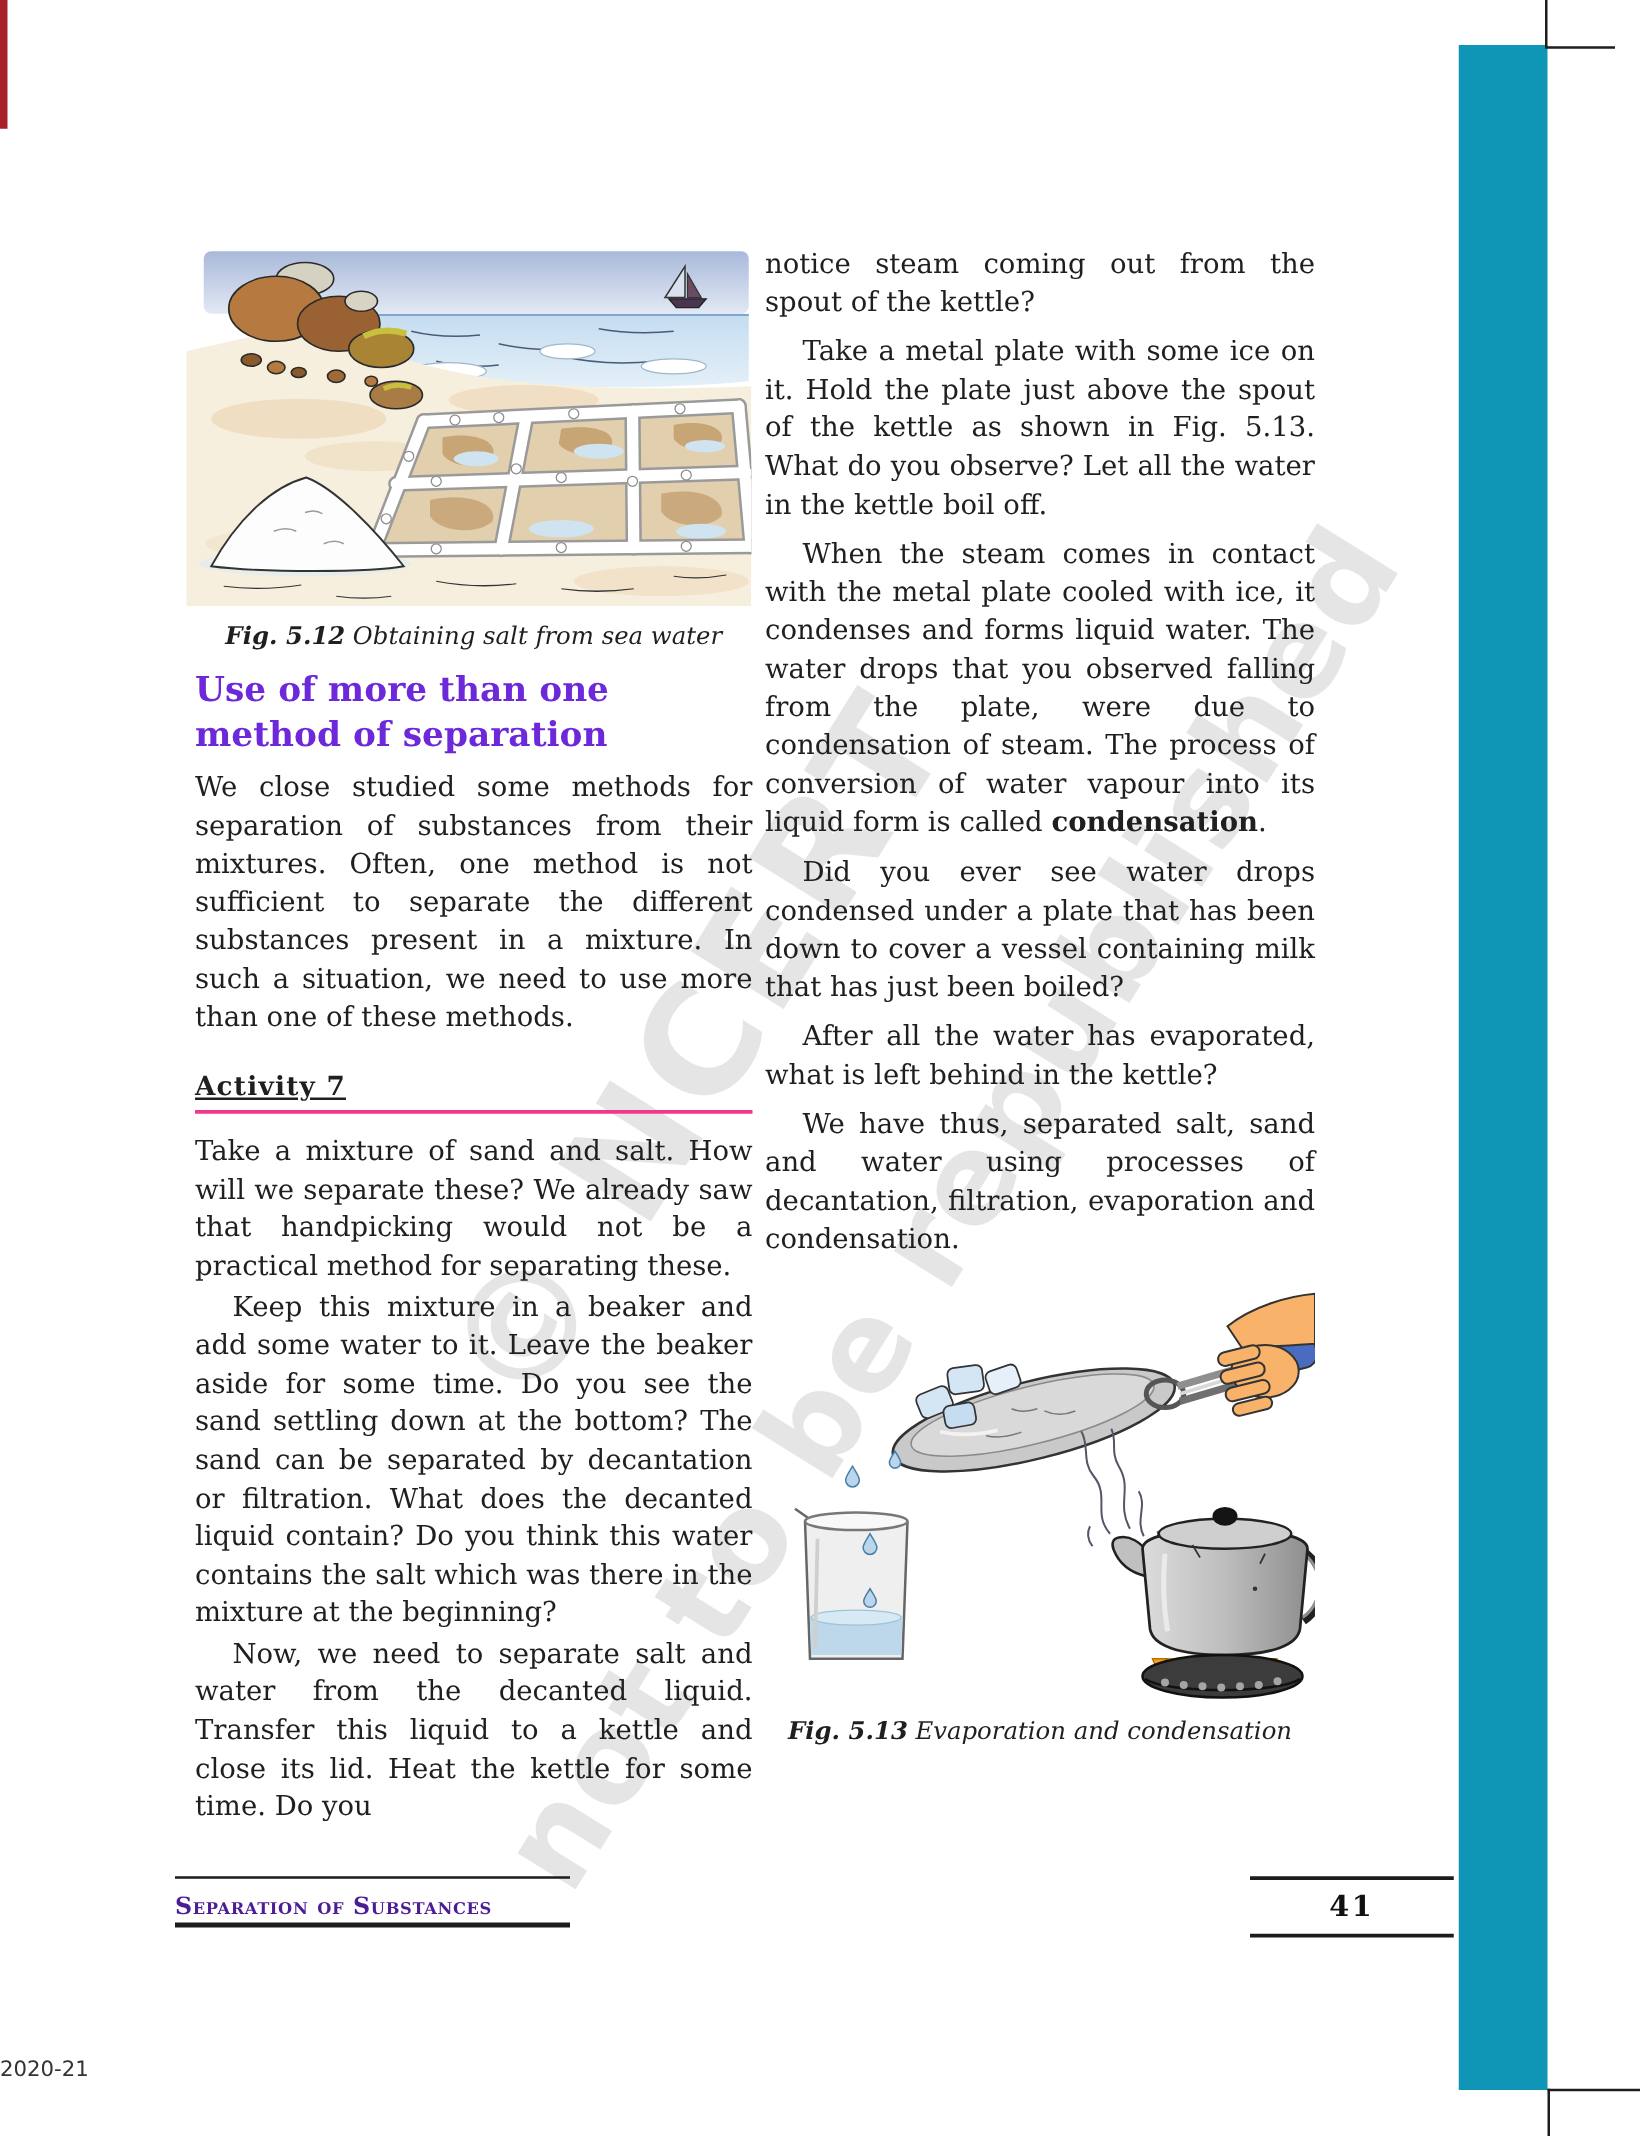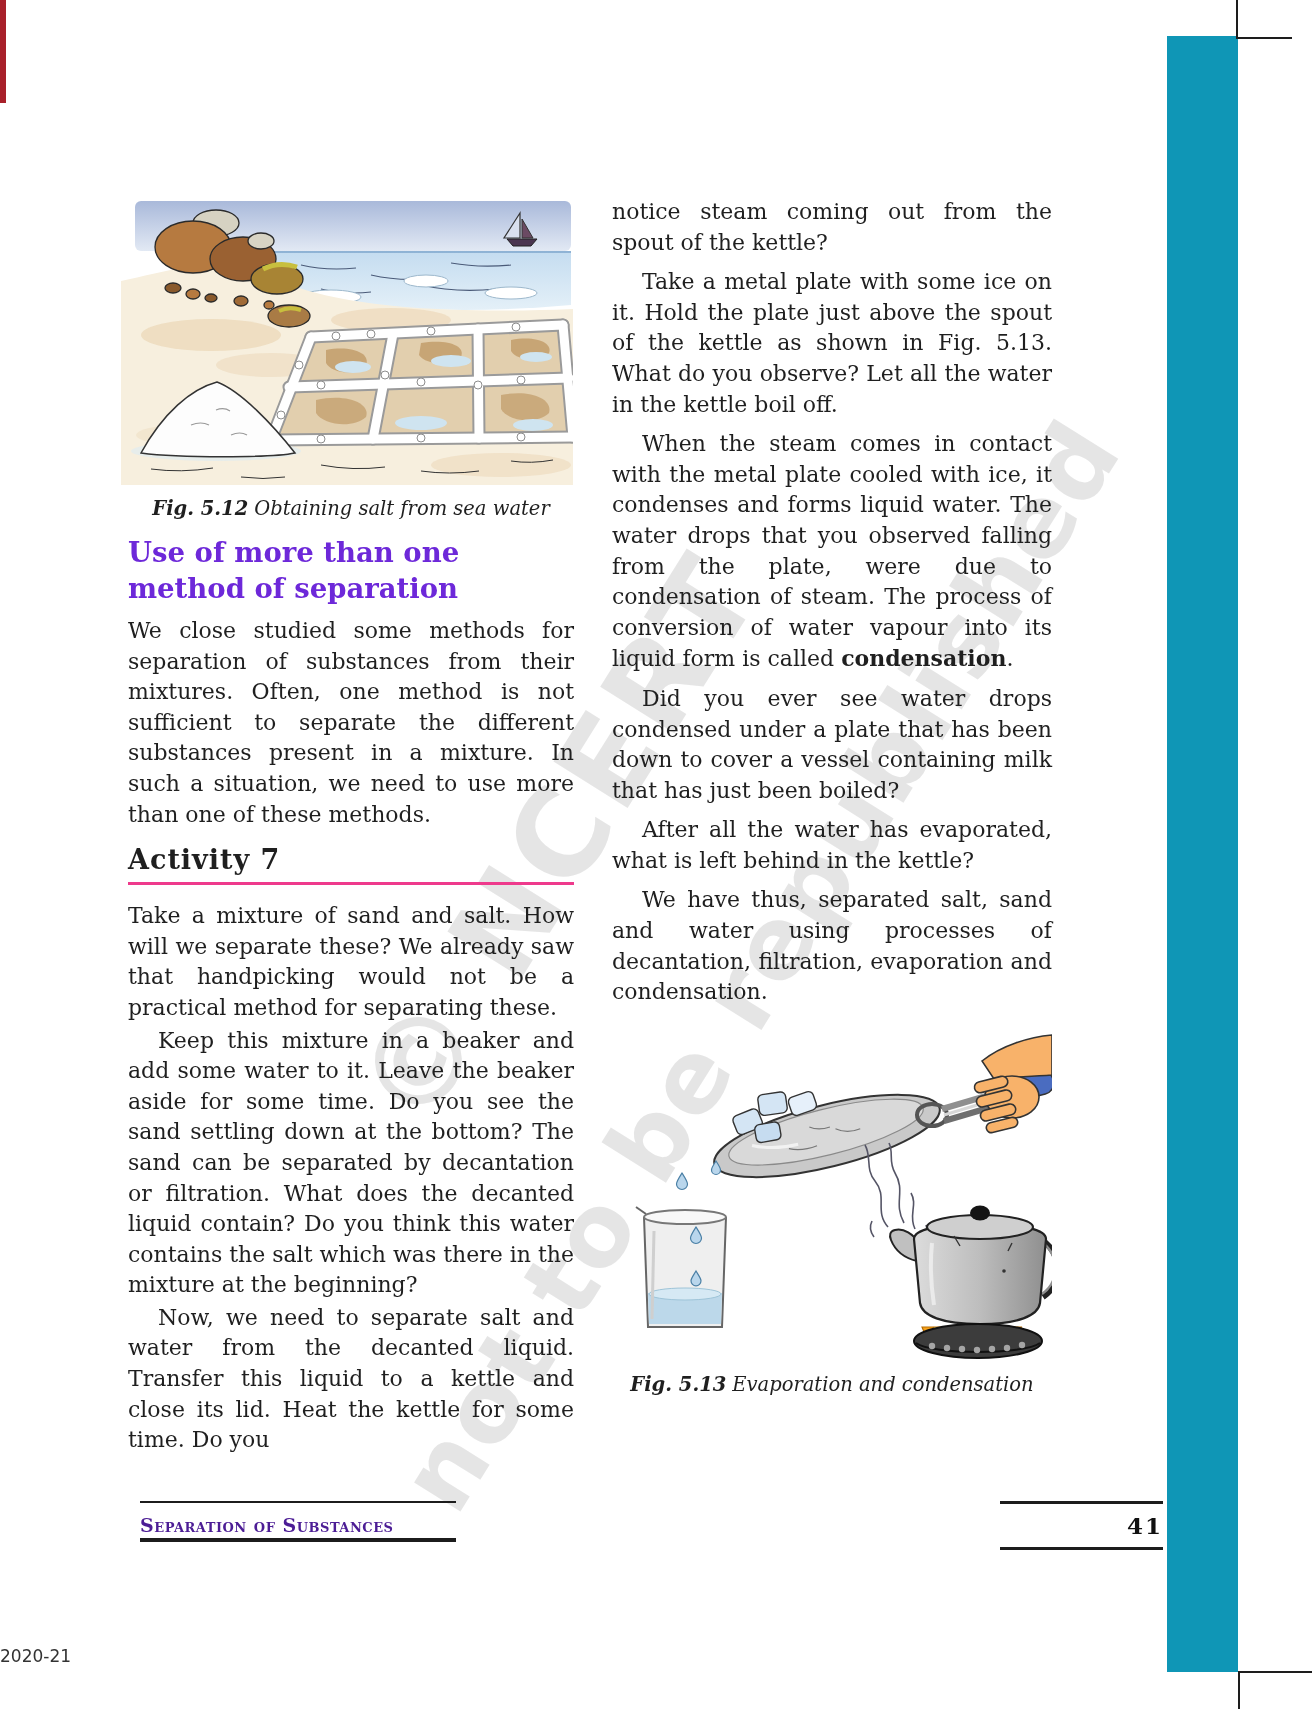--- a/index.html
+++ b/index.html
@@ -22,53 +22,53 @@
     display:flex; flex-direction:column; justify-content:center; align-items:center;
     gap:110px; transform:rotate(-58deg); transform-origin:50% 50%;
     font-family:"DejaVu Sans", sans-serif; font-weight:bold;
     color:#9e9e9e; opacity:0.26; pointer-events:none; z-index:0;
     white-space:nowrap;
   }
   .watermark .wm1{font-size:120px; letter-spacing:6px;}
   .watermark .wm2{font-size:100px; letter-spacing:2px;}
 
   .col{position:absolute; z-index:1;}
-  .col-left{left:128px; top:185px; width:446px;}
+  .col-left{left:156px; top:185px; width:446px;}
   .col-right{left:612px; top:197px; width:440px;}
 
   .col p{margin:0 0 2px 0; text-align:justify; font-size:22px; line-height:30.6px;}
   .col-right p{margin-bottom:9px;}
   .col p.ind{text-indent:30px;}
   .col p b{font-weight:bold;}
 
   .figure-box{position:relative;}
   .fig512{width:452px; height:300px; margin-left:-7px;}
   .fig513{width:440px; height:330px; margin-top:14px;}
 
   .caption{font-size:19.5px; font-style:italic; text-align:center; margin-top:8px;}
   .caption .cap-label{font-weight:bold; margin-right:6px;}
 
   .blue-heading{
     font-size:27.5px; font-weight:bold; line-height:36px;
     color:#6d28d9; margin:14px 0 10px 0;
   }
-  .activity-title{font-size:27px; font-weight:bold; margin-top:14px; letter-spacing:1px;}
+  .activity-title{font-size:21px; font-weight:bold; margin-top:26px; letter-spacing:1px;text-decoration:underline;}
   .activity-rule{height:3px; background:#ee3a8c; border:0; margin:7px 0 16px 0;}
 
   .footer-left{
     position:absolute; left:140px; top:1501px; width:316px; z-index:1;
     border-top:2.5px solid #1c1c1c; border-bottom:4px solid #1c1c1c;
     padding:11px 0 2px 0;
     font-variant:small-caps; font-weight:bold; font-size:19px;
     color:#4c1d95; letter-spacing:0.5px;
   }
   .page-num-box{
     position:absolute; left:1000px; top:1501px; width:163px; z-index:1;
     border-top:3px solid #1c1c1c; border-bottom:3px solid #1c1c1c;
-    padding:8px 0; text-align:right; font-weight:bold; font-size:23px;
+    padding:8px 0; text-align:center; font-weight:bold; font-size:23px;
     letter-spacing:2px; color:#111;
   }
   .year-line{
     position:absolute; left:0; top:1646px; width:1180px; text-align:left;
     font-family:"DejaVu Sans", sans-serif; font-size:17px; color:#333; z-index:1;
   }
 </style>
 </head>
 <body>
 

